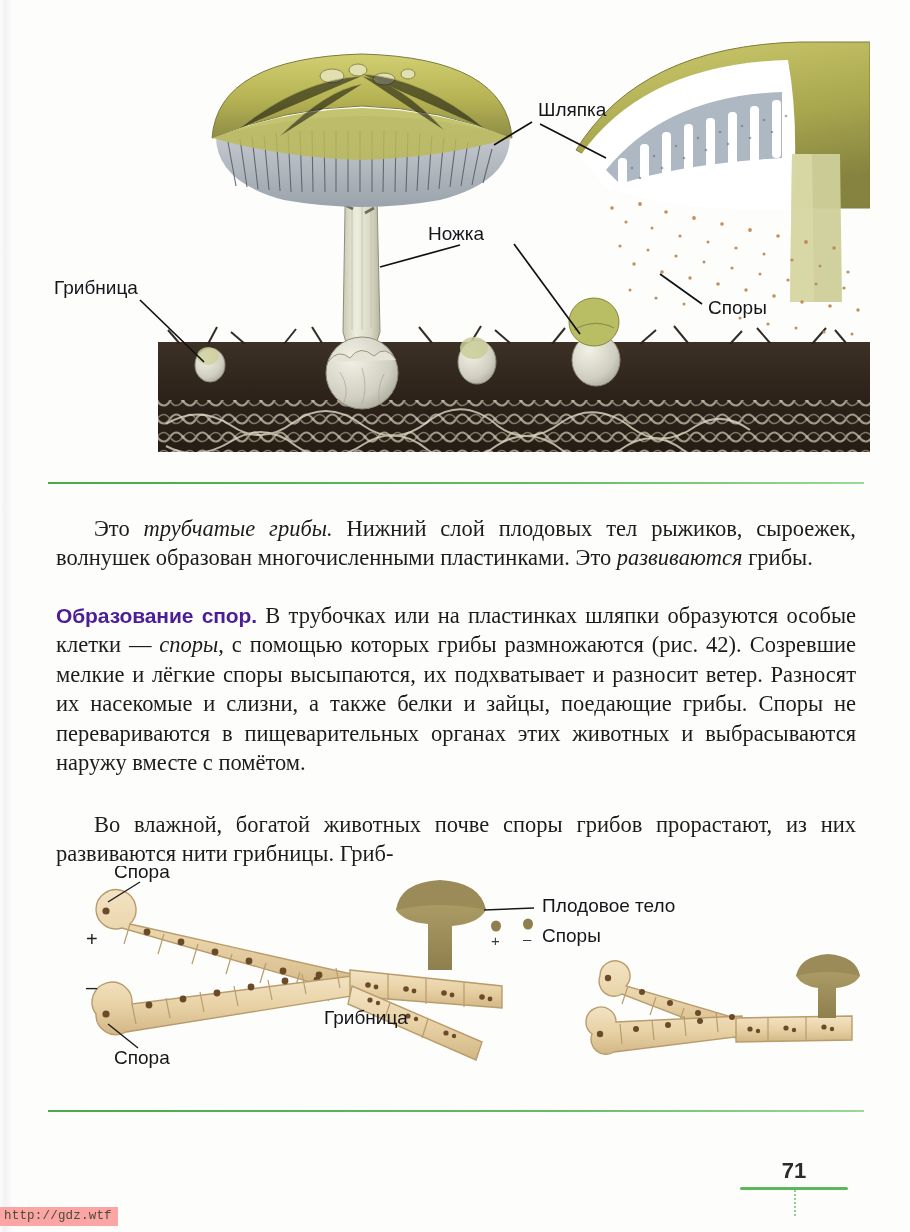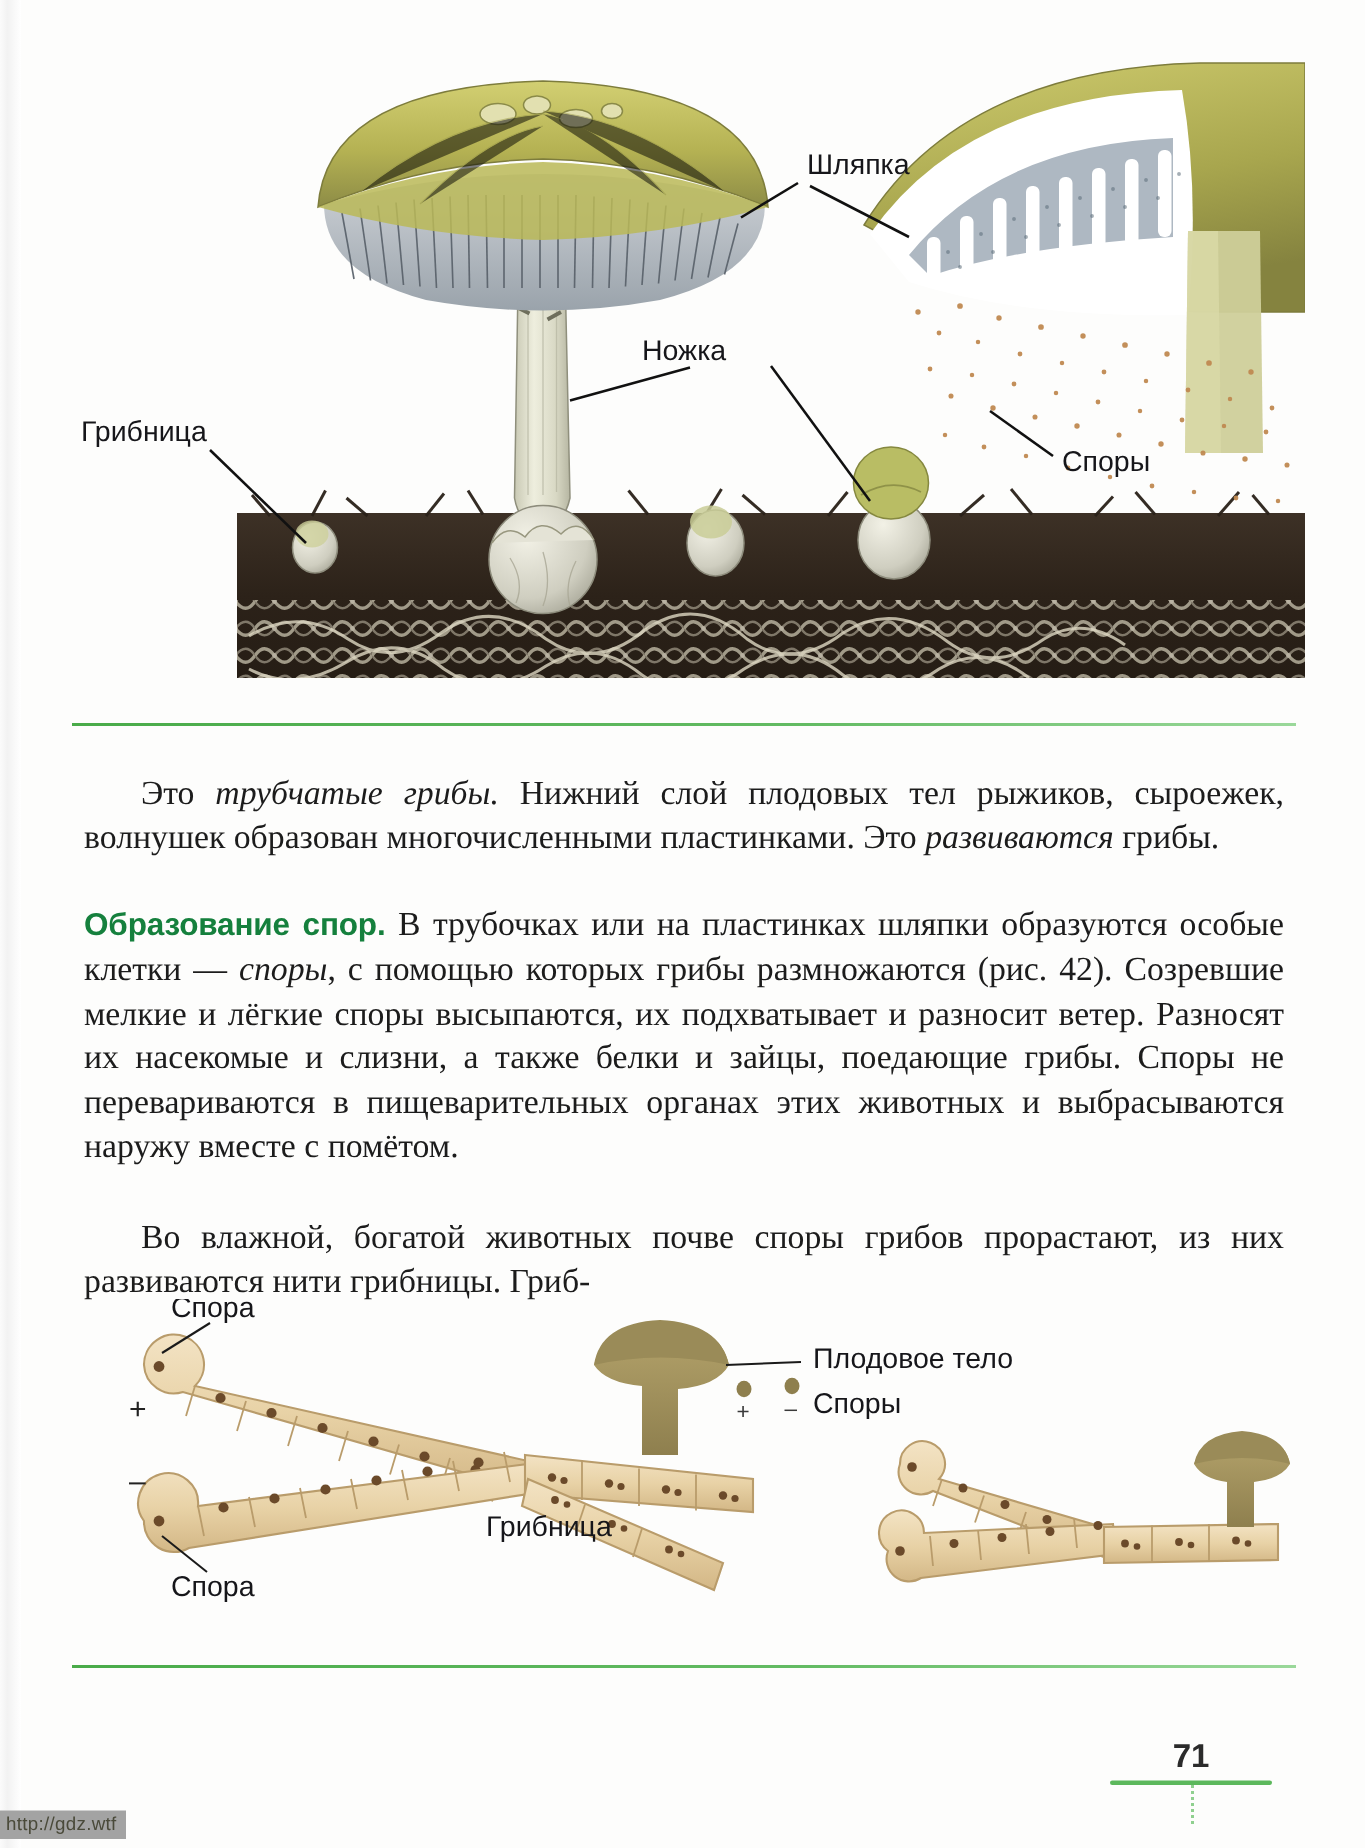--- a/index.html
+++ b/index.html
@@ -42,21 +42,21 @@
   .body-text{
     position:absolute;left:56px;width:800px;
     font-family:"Liberation Serif",serif;
     font-size:22.5px;line-height:29.4px;color:#1c1c1c;
     text-align:justify;
   }
   .body-text p{margin:0;}
   .indent{text-indent:38px;}
   .it{font-style:italic;}
   .run-head{
-    color:#15803d;font-weight:bold;
+    color:#4c1d95;font-weight:bold;
     font-family:"Liberation Sans",sans-serif;
     font-size:21px;letter-spacing:-.1px;
   }
 
   
   .fig42{position:absolute;left:52px;top:866px;width:812px;height:205px;}
 
   
   .pagenum{
     position:absolute;right:86px;bottom:48px;text-align:center;width:60px;
@@ -64,22 +64,22 @@
     font-size:22px;color:#2b2b2b;font-weight:600;
   }
   .pagenum-rule{position:absolute;right:62px;bottom:42px;width:108px;height:3px;
     background:#5cb85c;border-radius:2px;}
   .pagenum-tick{position:absolute;right:114px;bottom:16px;width:0;height:26px;
     border-left:2px dotted #8fd08f;}
 
   
   .watermark{
     position:absolute;left:0;bottom:6px;
-    background:#a3a3a3;color:#4a4a3a;
-    font-family:Liberation Sans, sans-serif;
+    background:#fca5a5;color:#4a4a3a;
+    font-family:Liberation Mono, monospace;
     font-size:12.5px;padding:2px 6px 3px 4px;letter-spacing:.2px;
   }
 </style>
 </head>
 <body>
 
 <div class="page">
   <div class="paper-edge"></div>
 
   <div class="fig41">

